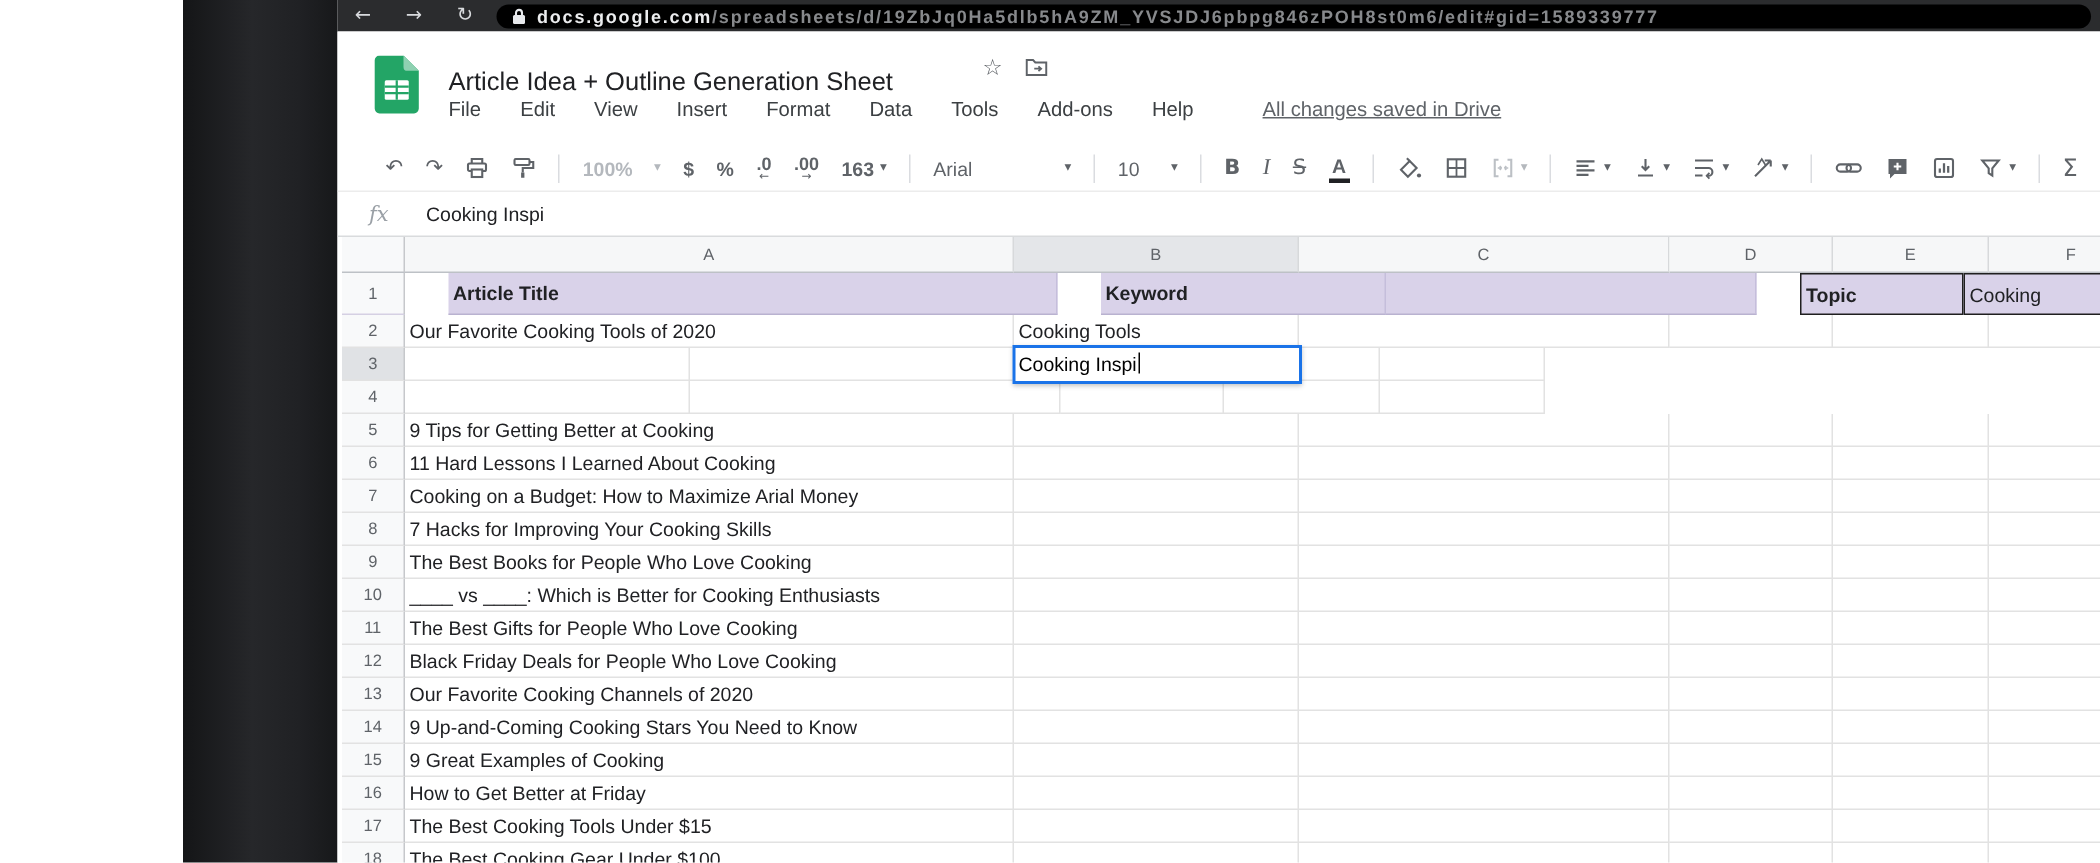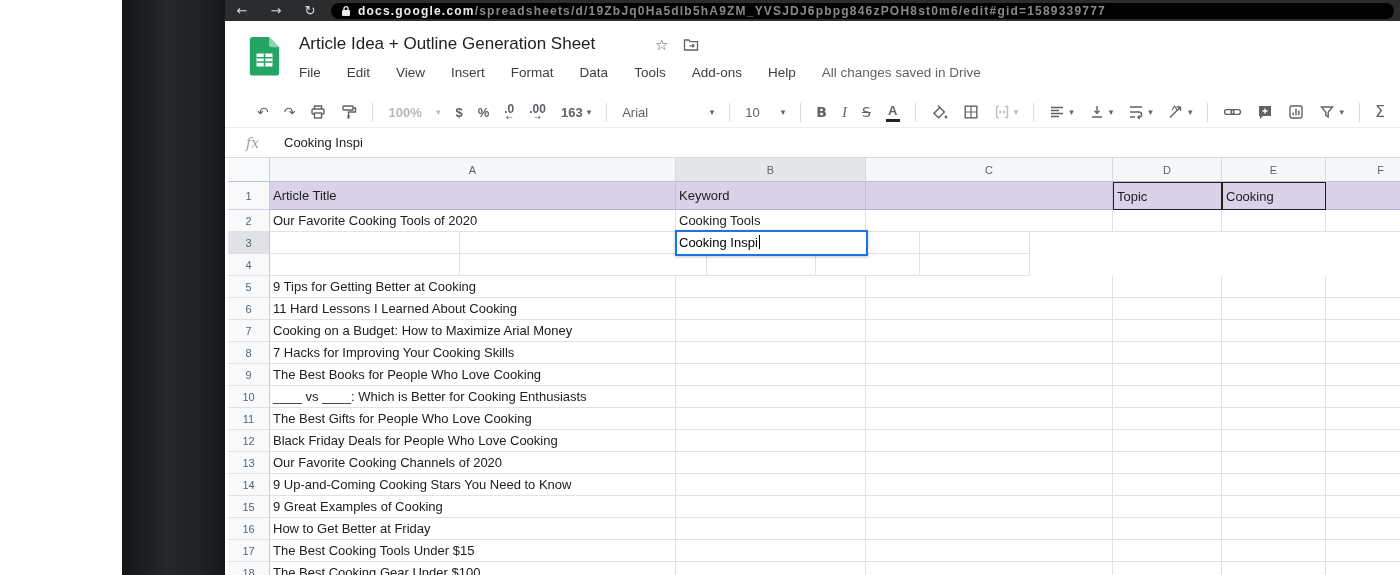--- a/index.html
+++ b/index.html
@@ -21,27 +21,27 @@
   .urlpill .dom { color:#ecedef; font-weight:bold; font-size:12px; letter-spacing:1.2px; white-space:nowrap; }
   .urlpill .path { color:#87898c; font-weight:bold; font-size:12px; letter-spacing:1.2px; white-space:nowrap; }
   .lock { margin-right:7px; flex:0 0 auto; }
 
   
   .app { position:absolute; left:225px; top:21px; width:1175px; height:554px;
     background:#fff; overflow:hidden; }
 
   
   .logo { position:absolute; left:23px; top:16px; }
-  .doctitle { position:absolute; left:74px; top:13px; font-size:17px; color:#202124; white-space:nowrap; }
+  .doctitle { position:absolute; left:74px; top:24px; font-size:17px; color:#202124; white-space:nowrap; }
   .star { position:absolute; left:430px; top:15px; font-family:"DejaVu Sans",sans-serif;
     font-size:15px; color:#5f6368; }
   .foldericon { position:absolute; left:458px; top:17px; }
   .menus { position:absolute; left:74px; top:44px; display:flex; gap:26px;
     font-size:13.5px; color:#3c4043; white-space:nowrap; }
-  .savestatus { margin-left:0; color:#5f6368; }
+  .savestatus { margin-left:20px; color:#5f6368; text-decoration:underline; }
 
   
   .toolbar { position:absolute; left:0; top:76px; width:100%; height:31px;
     border-bottom:1px solid #ececec; display:flex; align-items:center;
     padding-left:32px; gap:15px; color:#5f6368; }
   .tbi { font-family:"DejaVu Sans",sans-serif; font-size:14px; line-height:1;
     color:#5f6368; display:flex; align-items:center; white-space:nowrap; }
   .tbtxt { font-family:"Liberation Sans",sans-serif; font-size:13px; font-weight:bold; }
   .muted { color:#b4b8bd !important; }
   .divider { width:1px; height:19px; background:#dadce0; flex:0 0 auto; }
@@ -84,21 +84,21 @@
     border-bottom:1px solid #e2e2e2; font-size:11px; color:#5f6368;
     display:flex; align-items:center; justify-content:center; }
   .rhdr.active { background:#e0e2e5; }
   .cell { height:100%; border-right:1px solid #e2e2e2; border-bottom:1px solid #e2e2e2;
     font-size:13px; color:#202124; line-height:21px; padding:0 3px;
     white-space:nowrap; overflow:hidden; }
   .r1 { height:28px; }
   .r1 .rhdr { border-bottom:1px solid #d5d0e3; }
   .hdrcell { background:#d9d2e9; border-right-color:#c5bedb; border-bottom-color:#b9b2d0;
     line-height:27px; }
-  .bold { font-weight:normal; }
+  .bold { font-weight:bold;margin-left:29px; }
   .boxed { border:1px solid #1f1f1f !important; }
 
   .editbox { position:absolute; left:450px; top:209px; width:193px; height:26px;
     background:#fff; border:2px solid #1a73e8; z-index:6; font-size:13px;
     line-height:22px; padding:0 2px; box-shadow:0 1px 3px rgba(60,64,67,.3);
     white-space:nowrap; overflow:hidden; }
   .caret { display:inline-block; width:1px; height:14px; background:#000;
     vertical-align:-2px; margin-left:1px; }
 
   svg.icn { display:block; }

